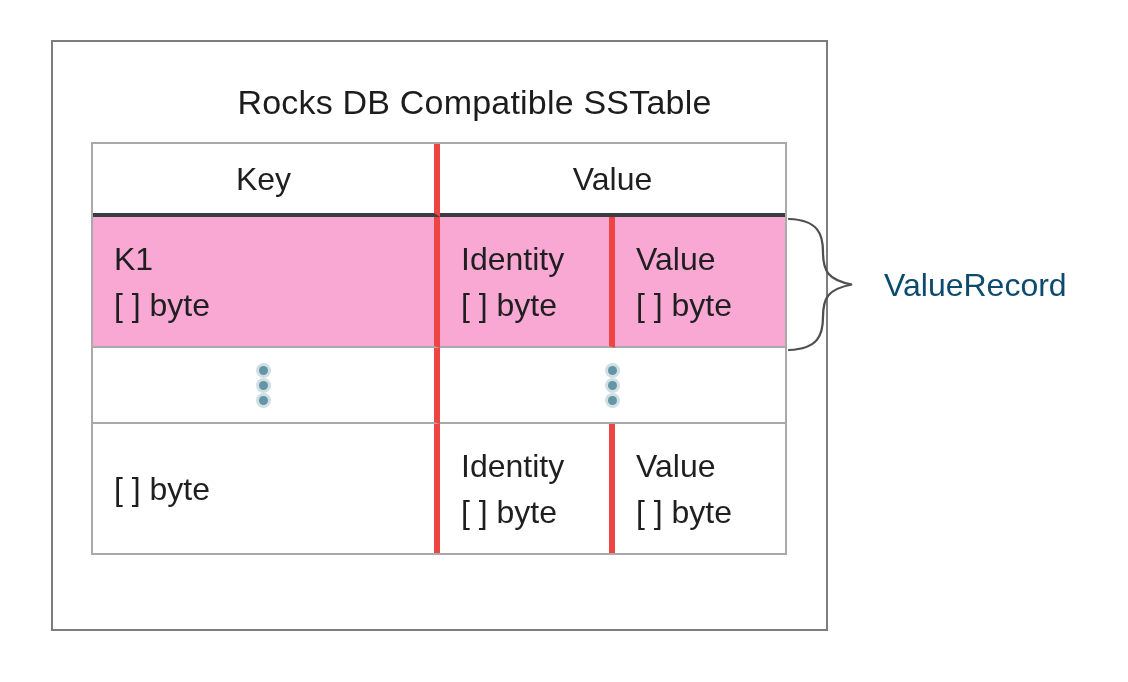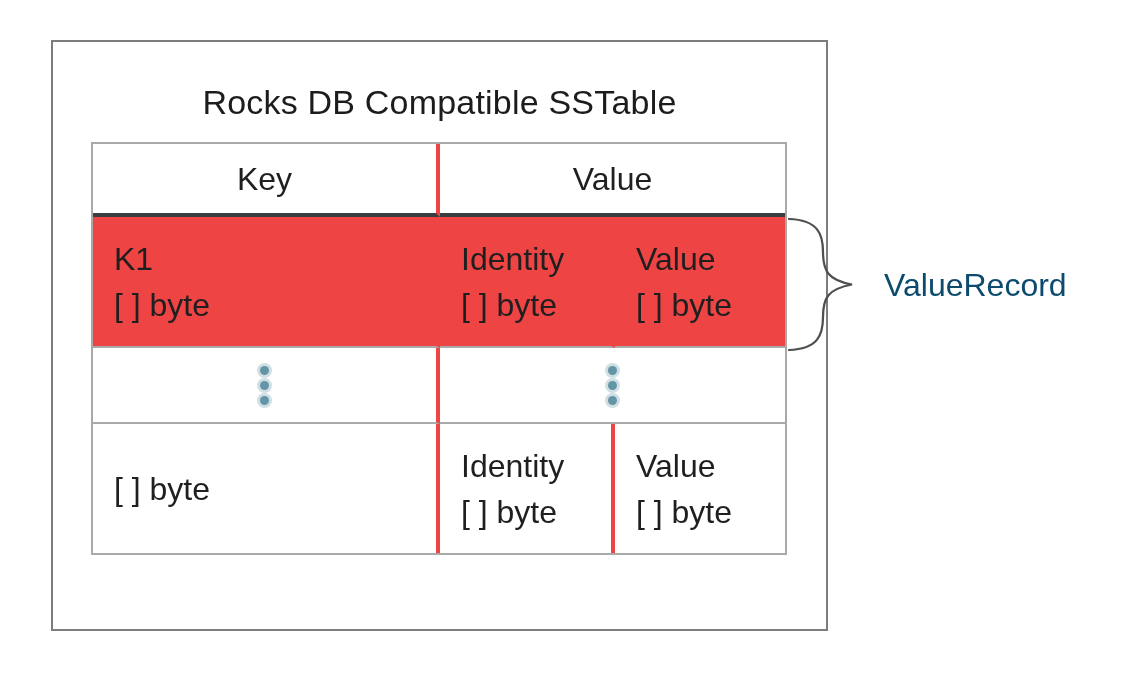--- a/index.html
+++ b/index.html
@@ -28,20 +28,21 @@
   .diagram-title {
     position: absolute;
     left: 51px;
     top: 82px;
     width: 777px;
     text-align: center;
     font-size: 34px;
     line-height: 40px;
     color: #1c1c1c;
     letter-spacing: 0.2px;
+    padding-left: 35px;
   }
   .sstable {
     position: absolute;
     left: 91px;
     top: 142px;
     border: 2px solid #a9a9a9;
     display: grid;
     grid-template-columns: 347px 175px 170px;
     grid-template-rows: 73px 131px 76px 129px;
     background: #ffffff;
@@ -55,23 +56,23 @@
     box-sizing: border-box;
   }
   .cell.header {
     align-items: center;
     justify-content: center;
     border-bottom: 4px solid #3b3e40;
   }
   .cell.data {
     padding-left: 21px;
   }
-  .b-right  { border-right: 4px solid #ef4444; }
+  .b-right  { border-right: 6px solid #ef4444; }
   .b-bottom { border-bottom: 2px solid #a9a9a9; }
-  .hl { background: #ef4444; }
+  .hl { background: #f9a8d4; }
   .span2 { grid-column: span 2; }
   .dots-cell {
     display: flex;
     align-items: center;
     justify-content: center;
     box-sizing: border-box;
   }
   .vdots {
     display: flex;
     flex-direction: column;

